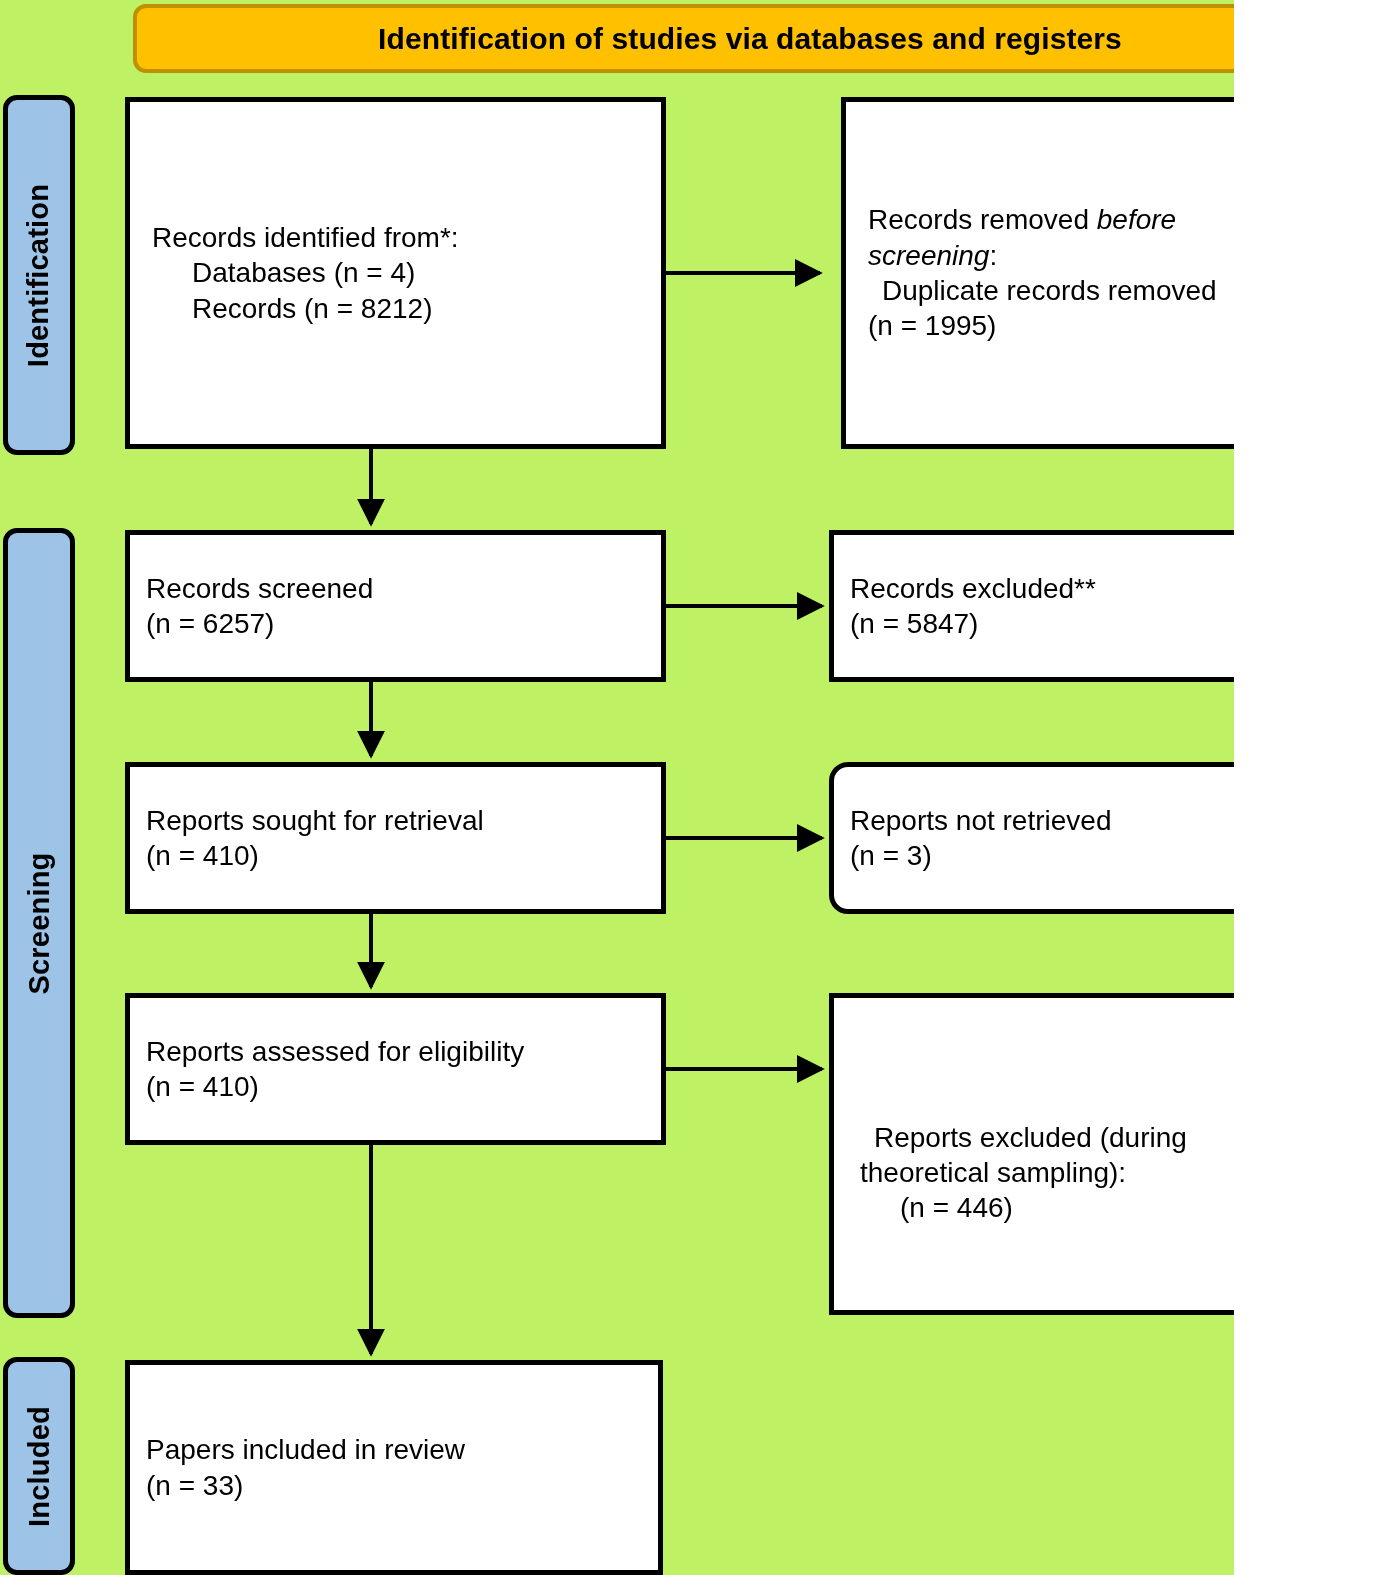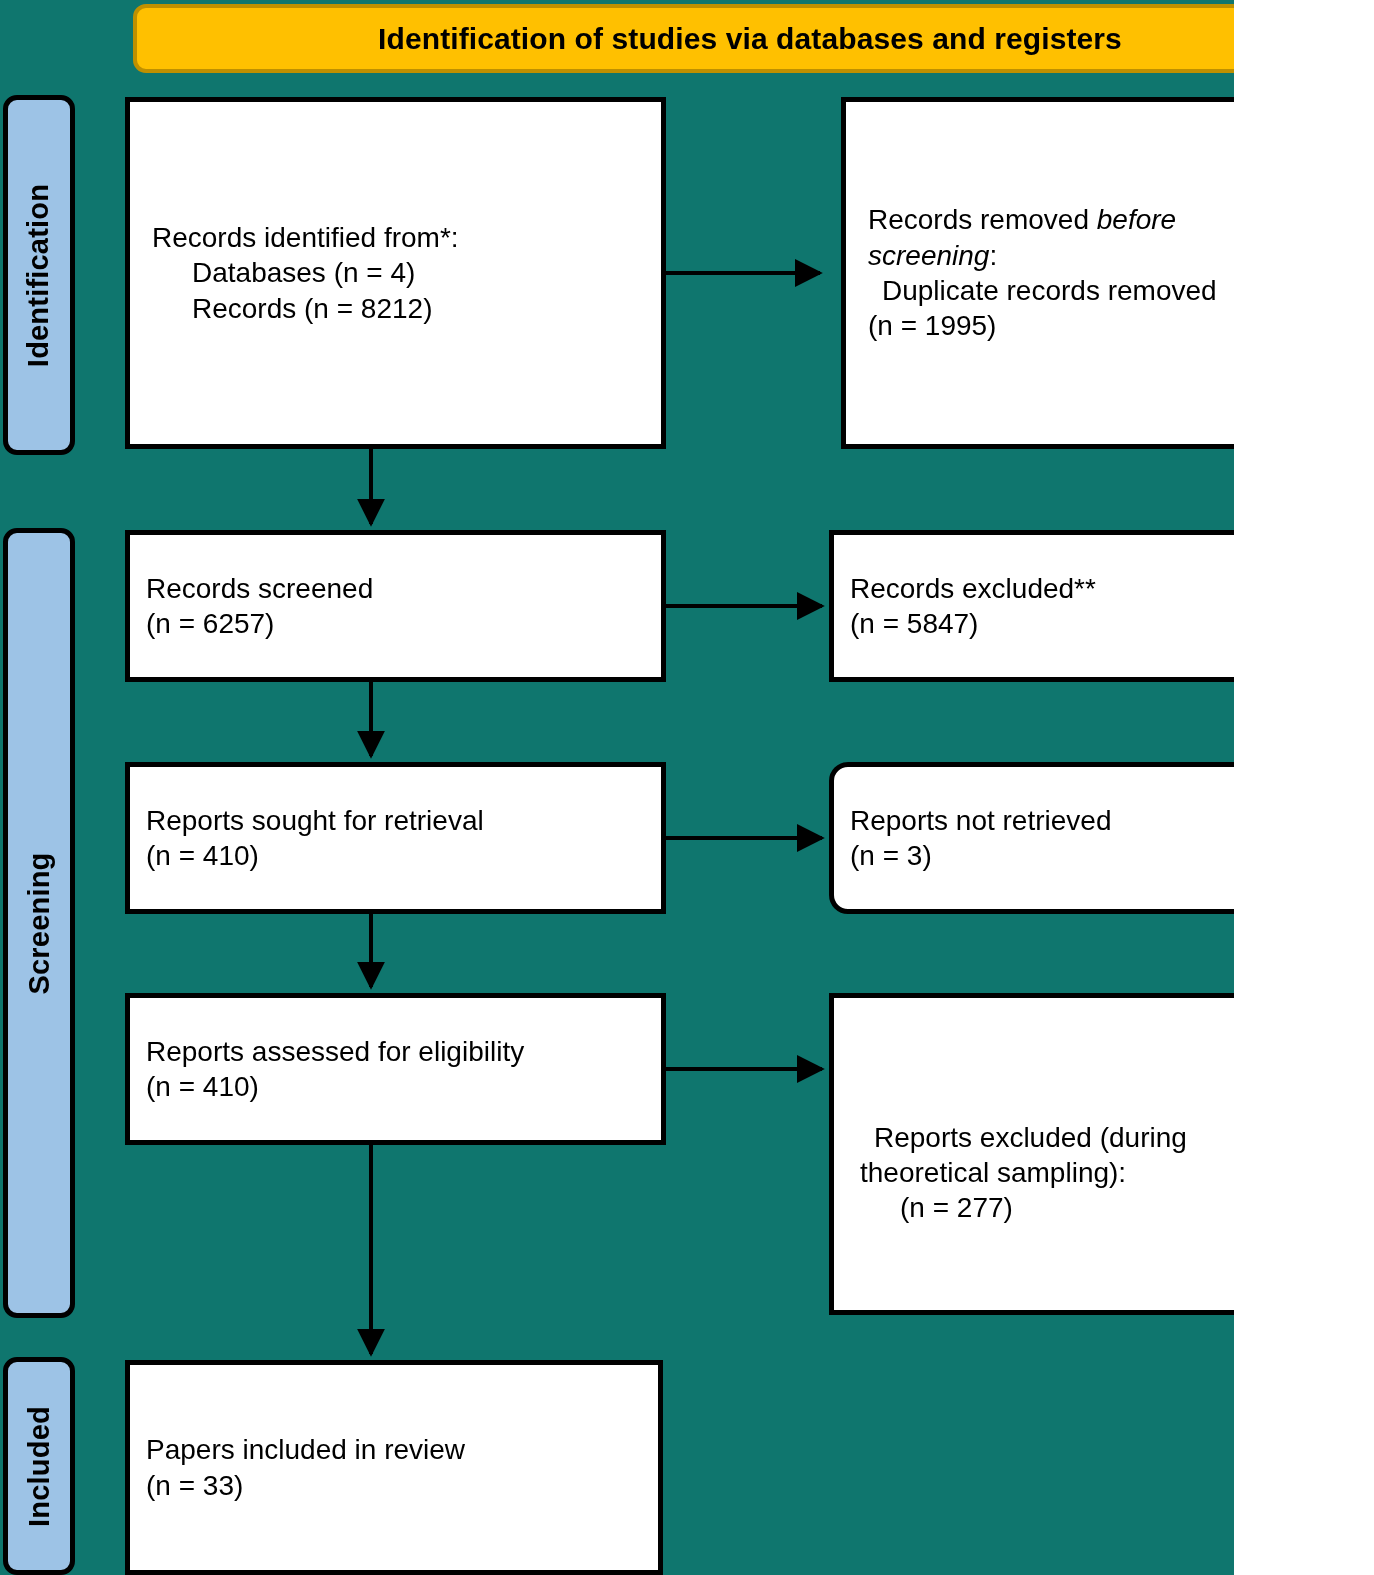--- a/index.html
+++ b/index.html
@@ -10,21 +10,21 @@
   }
   body {
     font-family: "Liberation Sans", sans-serif;
     color: #000000;
   }
   #diagram {
     position: relative;
     width: 1234px;
     height: 1575px;
     overflow: hidden;
-    background: #0f766e;
+    background: #bef264;
   }
 
   
   .banner {
     position: absolute;
     left: 133px;
     top: 4px;
     width: 1234px;
     height: 69px;
     background: #FFC000;
@@ -182,21 +182,21 @@
     <div class="box-text">
       <span class="ln">Reports assessed for eligibility</span>
       <span class="ln">(n = 410)</span>
     </div>
   </div>
 
   <div class="box" id="box-excluded-sampling">
     <div class="box-text">
       <span class="ln ind2">Reports excluded (during</span>
       <span class="ln">theoretical sampling):</span>
-      <span class="ln ind1">(n = 277)</span>
+      <span class="ln ind1">(n = 446)</span>
     </div>
   </div>
 
   <div class="box" id="box-included">
     <div class="box-text">
       <span class="ln">Papers included in review</span>
       <span class="ln">(n = 33)</span>
     </div>
   </div>
 

